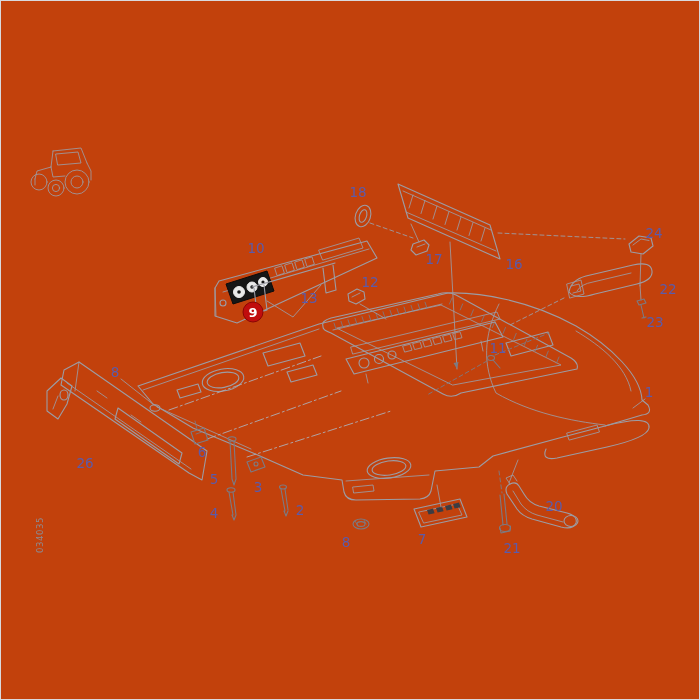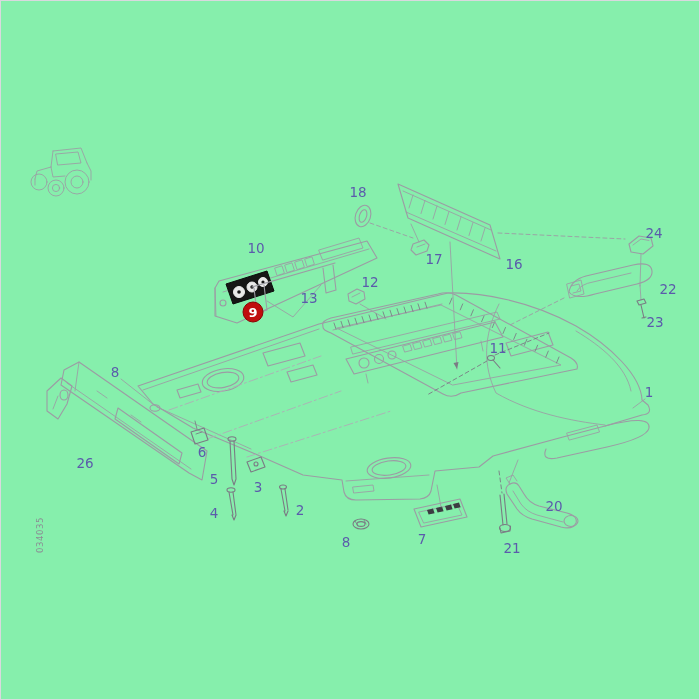--- a/index.html
+++ b/index.html
@@ -1,17 +1,17 @@
 <!DOCTYPE html>
 <html><head>
 <meta charset="utf-8">
 <style>
   html,body{margin:0;padding:0;background:#fff;}
   .canvas{position:relative;width:700px;height:700px;box-sizing:border-box;
-          border:1px solid #d9d9de;background:#86efac;overflow:hidden;
+          border:1px solid #d9d9de;background:#c2410c;overflow:hidden;
           font-family:"DejaVu Sans",sans-serif;}
   svg{display:block;}
   .art{stroke:#9c9ca4;fill:none;stroke-width:1.1;stroke-linejoin:round;stroke-linecap:round;}
   .thin{stroke-width:0.85;}
   .dark{stroke:#7b7b84;}
   .dashed{stroke-dasharray:4 3;stroke-width:0.9;}
   .dashdot{stroke-dasharray:9 3 2 3;stroke:#aeaeb6;stroke-width:0.9;}
   .mod{fill:#161616;stroke:#0c0c0c;}
   .modface{fill:#e9e9e9;stroke:#e9e9e9;}
   .slotfill{fill:#3c3c42;stroke:none;}

